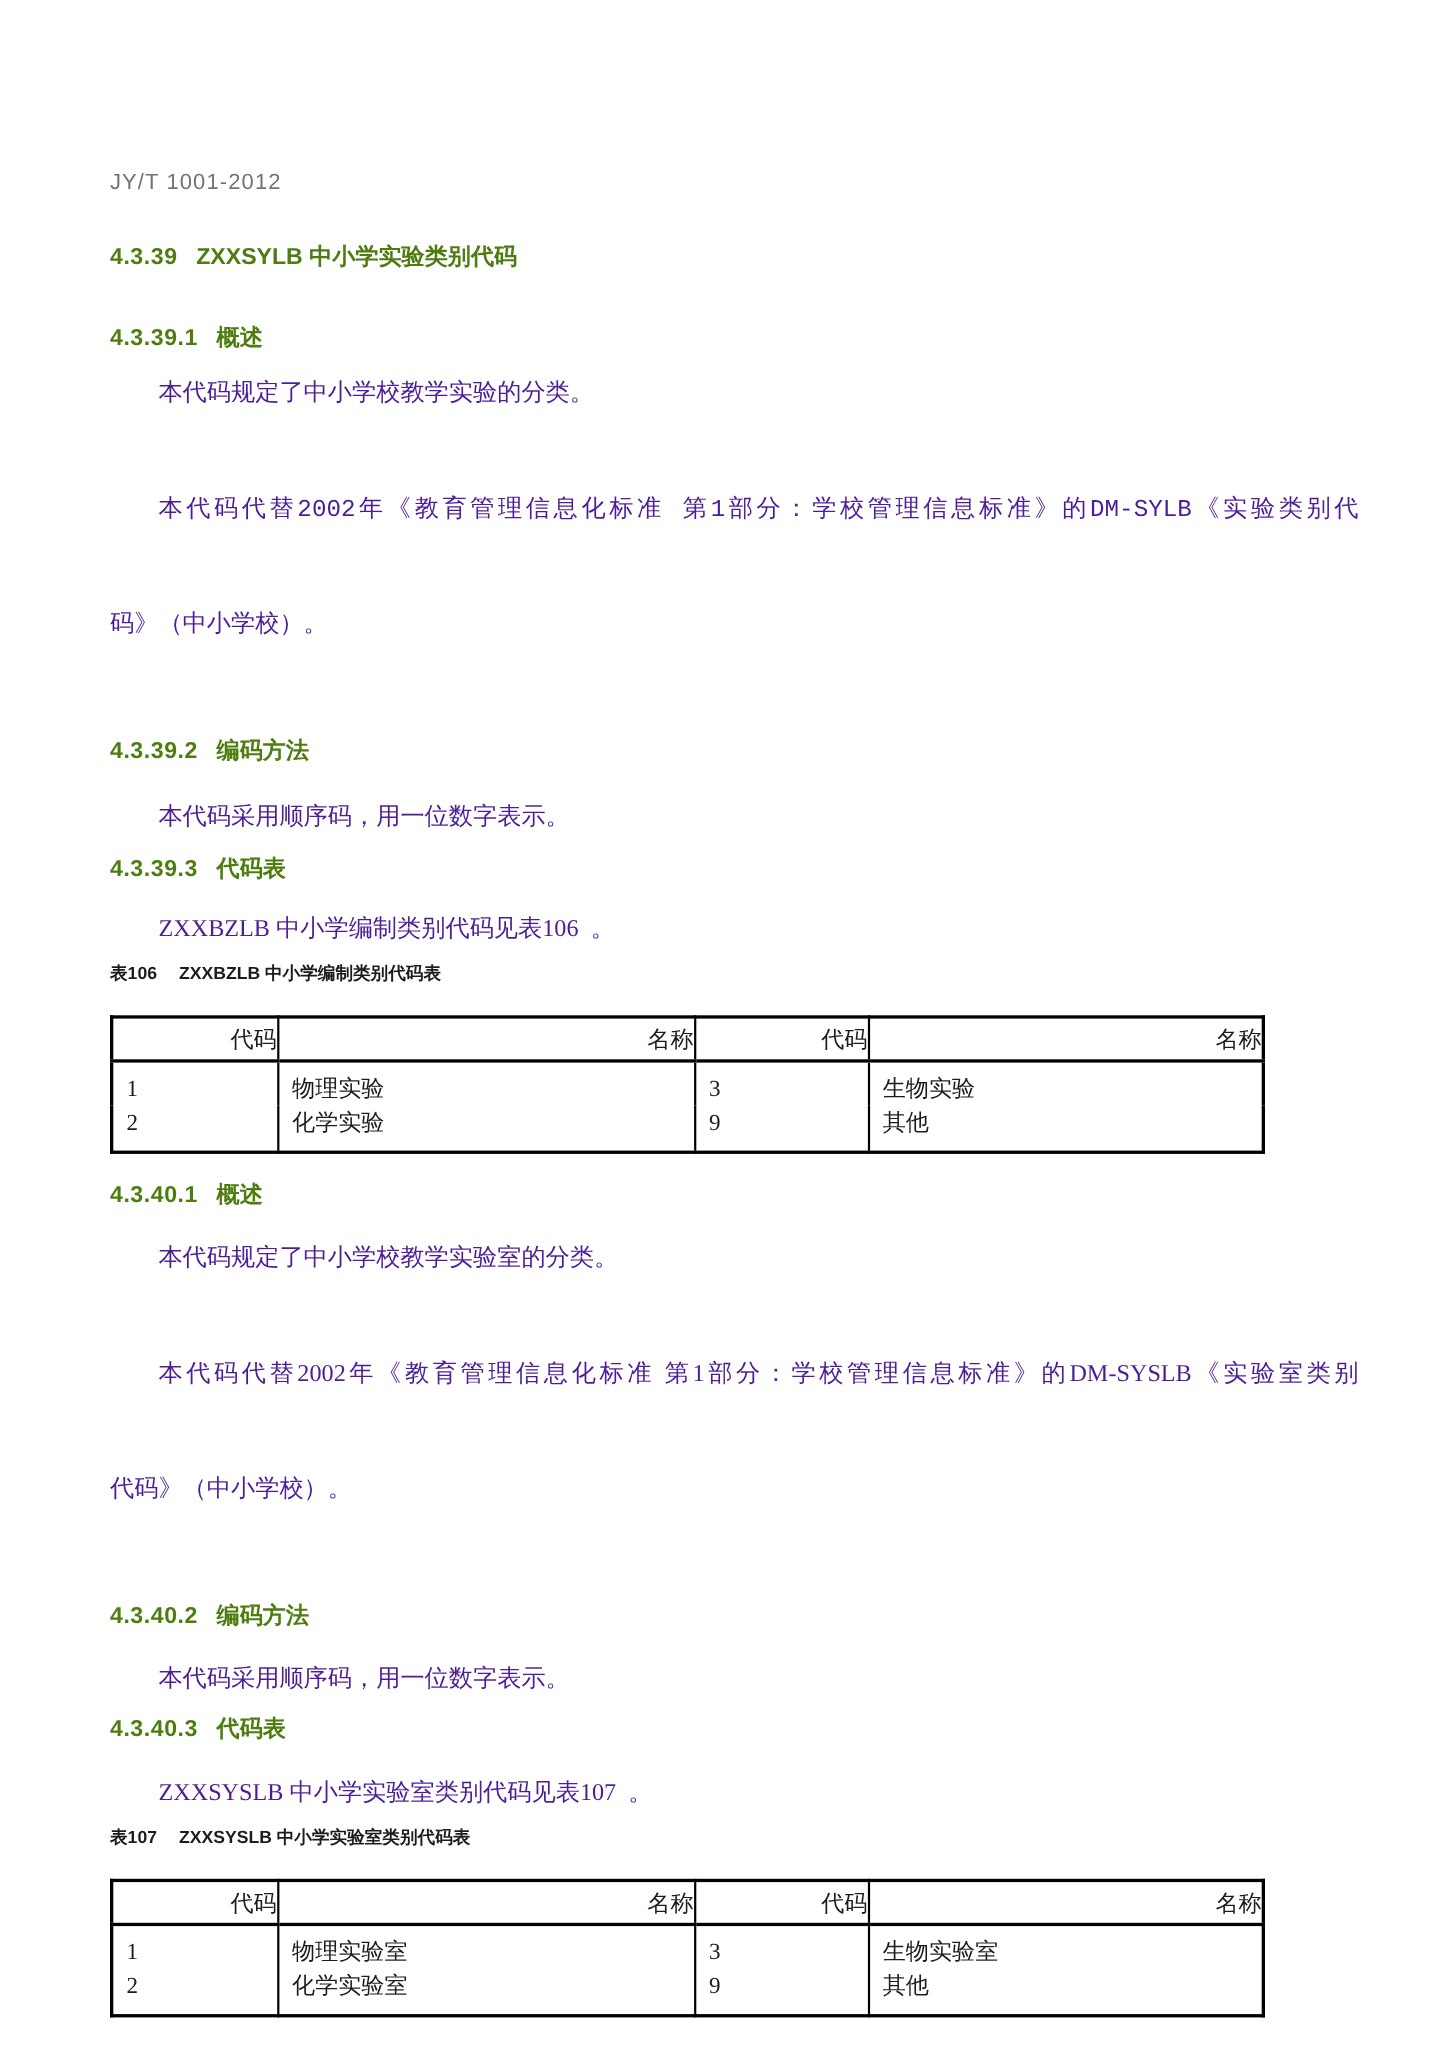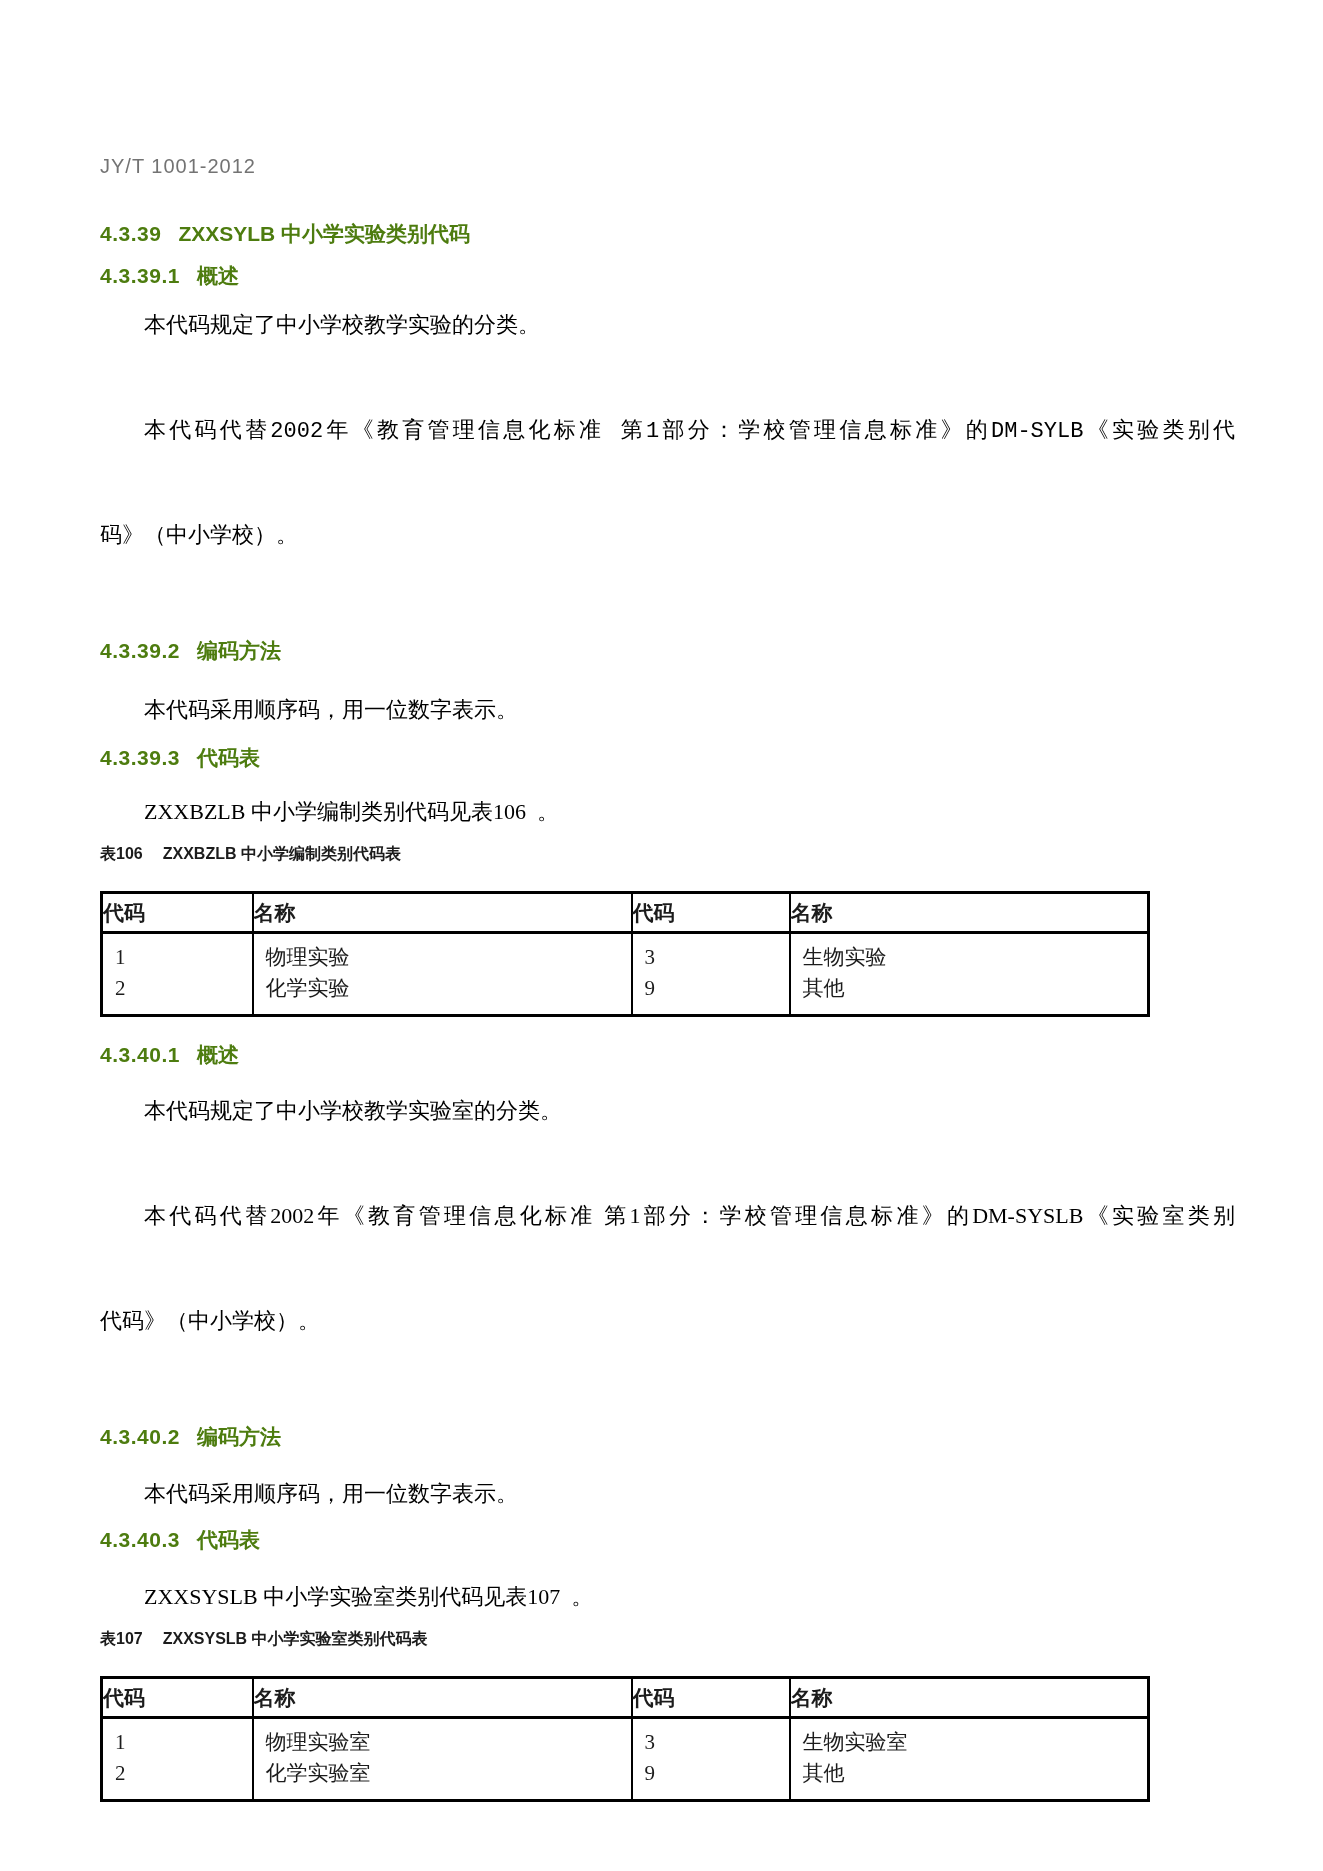--- a/index.html
+++ b/index.html
@@ -37,21 +37,21 @@
     line-height: 22px;
     color: #4d7c0f;
   }
   .hd .num { margin-right: 17px; letter-spacing: 0.5px; }
   
   .para {
     font-family: "Liberation Serif", serif;
     font-size: 22px;
     line-height: 35px;
     white-space: pre-wrap;
-    color: #000000;
+    color: #4c1d95;
   }
   .para.indent { text-indent: 44px; }
   .pl { font-size: 22px; line-height: 35px; white-space: pre-wrap; }
   .pl.first {
     text-indent: 44px;
     text-align: justify;
     text-align-last: justify;
   }
   
   .tbl-caption {
@@ -74,42 +74,42 @@
   table.code-table col.c-code2 { width: 158px; }
   table.code-table col.c-name2 { width: 359px; }
   table.code-table { border: 3px solid #000; }
   table.code-table th, table.code-table td {
     border-left: 2px solid #000;
     border-right: 2px solid #000;
   }
   table.code-table th {
     border-bottom: 3px solid #000;
     font-family: "Liberation Sans", sans-serif;
-    font-weight: 700;
+    font-weight: 400;
     font-size: 21px;
     height: 37px;
-    text-align: left;
+    text-align: right;
     vertical-align: middle;
     padding: 0;
   }
   table.code-table tbody td {
     font-family: "Liberation Serif", serif;
     font-size: 21px;
     line-height: 31px;
     padding: 0 0 0 12px;
     border-top: 0;
     border-bottom: 0;
     vertical-align: top;
     text-align: left;
   }
   table.code-table tr.r1 td { padding-top: 8px; }
   table.code-table tr.r2 td { padding-bottom: 10px; }
   
   .mt-46 { margin-top: 46px; }
-  .mt-36 { margin-top: 20px; }
+  .mt-36 { margin-top: 52px; }
   .mt-30 { margin-top: 30px; }
   .mt-28 { margin-top: 28px; }
   .mt-27 { margin-top: 27px; }
   .mt-25 { margin-top: 25px; }
   .mt-20 { margin-top: 20px; }
   .mt-18 { margin-top: 18px; }
   .mt-16 { margin-top: 16px; }
   .mt-14 { margin-top: 14px; }
   .mt-2  { margin-top: 2px; font-family: Liberation Mono, monospace; }
   .mt-0  { margin-top: 0; }

